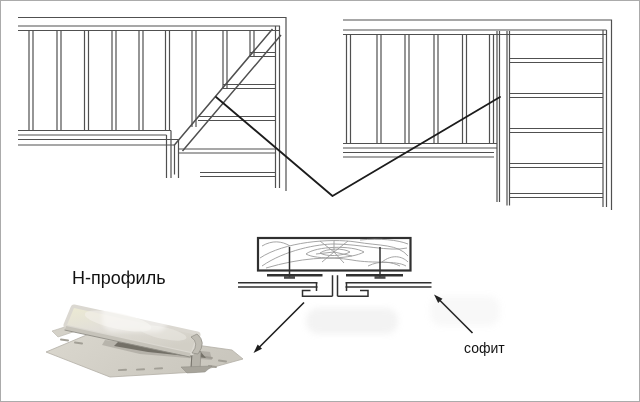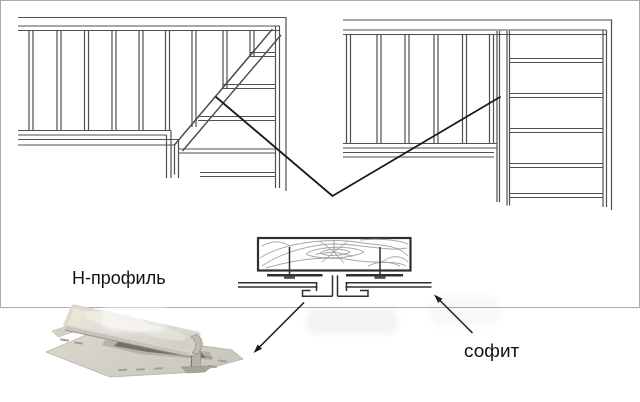--- a/index.html
+++ b/index.html
@@ -2,35 +2,35 @@
 <html style="--background: #ffffff; --border: #ababab; --frame-line: #505050; --section-line: #303030; --grain-line: #9b9b9b; --arrow: #1c1c1c; --profile-body: #e2dfd8; --profile-base: #d5d2c9; --profile-shadow: #6e6a62; --label-color: #111111;"><head>
 <meta charset="utf-8">
 <style>
   :root{
     --background:#ffffff; --border:#ababab; --frame-line:#505050; --section-line:#303030;
     --grain-line:#9b9b9b; --arrow:#1c1c1c; --profile-body:#e2dfd8; --profile-base:#d5d2c9;
     --profile-shadow:#6e6a62; --label-color:#111111;
   }
   html,body{margin:0;padding:0;background:#fff;}
   body{width:640px;height:402px;overflow:hidden;font-family:"Liberation Sans",sans-serif;}
-  .canvas{position:relative;width:640px;height:308px;background:var(--background);
+  .canvas{position:relative;width:640px;height:402px;background:var(--background);
           box-shadow:inset 0 0 0 1px var(--border);}
   svg{position:absolute;left:0;top:0;}
   .ln{stroke:var(--frame-line);stroke-width:1.2;fill:none;}
   .lnThick{stroke:var(--frame-line);stroke-width:1.5;fill:none;}
   .sec{stroke:var(--section-line);stroke-width:1.5;fill:none;}
   .secThick{stroke:var(--section-line);stroke-width:2.6;fill:none;}
   .beamRect{stroke:var(--section-line);stroke-width:2.2;fill:#ffffff;}
   .grain{stroke:var(--grain-line);stroke-width:0.9;fill:none;}
   .conn{stroke:var(--arrow);stroke-width:1.8;fill:none;stroke-linejoin:round;stroke-linecap:round;}
   .arrowLn{stroke:var(--arrow);stroke-width:1.6;fill:none;}
   .arrowHd{fill:var(--arrow);stroke:none;}
   .label{position:absolute;color:var(--label-color);white-space:nowrap;}
   .label-h{left:72px;top:268px;font-size:18px;}
-  .label-s{left:464px;top:340px;font-size:19px;}
+  .label-s{left:464px;top:340px;font-size:14px;}
   .wm{position:absolute;border-radius:12px;pointer-events:none;}
   .wm1{left:102px;top:302px;width:66px;height:30px;background:rgba(255,255,255,0.45);filter:blur(2px);}
   .wm2{left:306px;top:308px;width:92px;height:26px;background:rgba(160,160,160,0.12);filter:blur(3px);}
   .wm3{left:430px;top:296px;width:70px;height:30px;background:rgba(170,170,170,0.08);filter:blur(3px);}
 </style>
 </head>
 <body>
 
 <div class="canvas">
 

